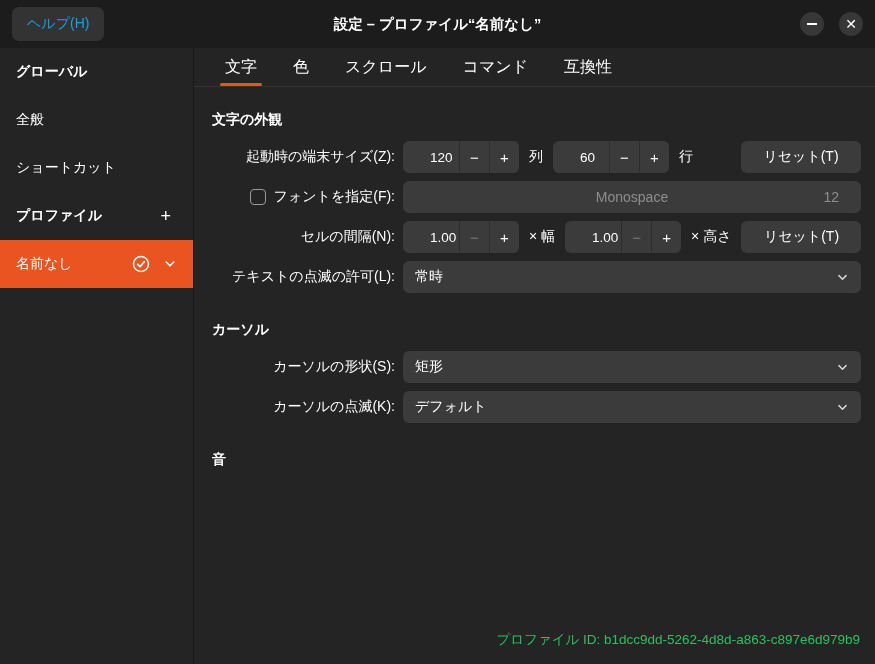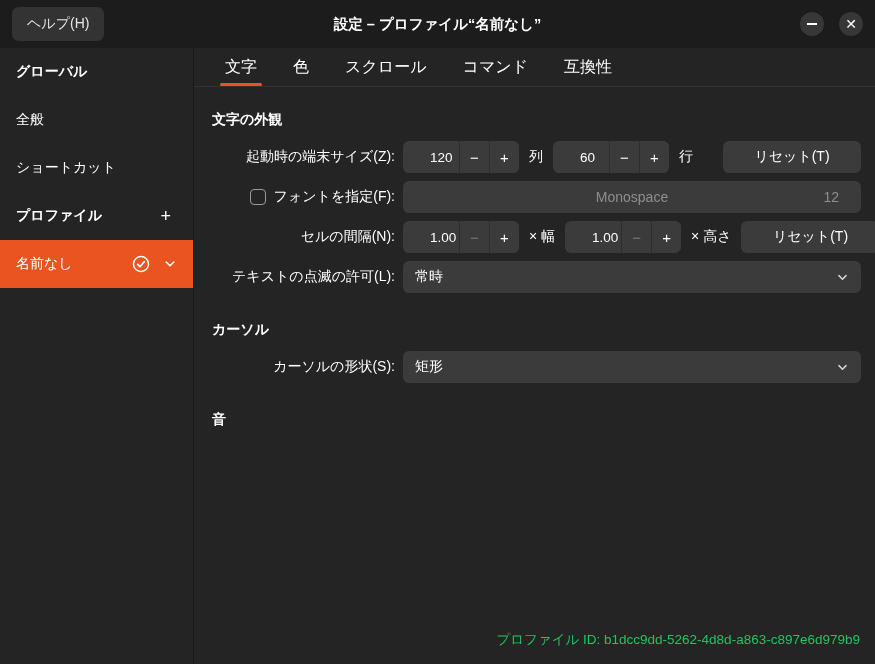--- a/index.html
+++ b/index.html
@@ -14,21 +14,21 @@
   .window { width: 875px; height: 664px; display: flex; flex-direction: column; }
 
   
   .titlebar {
     height: 48px; flex-shrink: 0;
     background: #1c1c1c;
     display: flex; align-items: center;
     padding: 0 12px; position: relative;
   }
   .help-btn {
-    background: #333333; color: #e5e5e5; border: none; border-radius: 7px;
+    background: #333333; color: #0ea5e9; border: none; border-radius: 7px;
     padding: 8px 15px; font-size: 14px; font-family: inherit; cursor: pointer;
     z-index: 2;
   }
   .win-title {
     position: absolute; left: 0; right: 0; text-align: center;
     font-weight: bold; font-size: 14.5px; pointer-events: none;
   }
   .win-controls { margin-left: auto; display: flex; gap: 15px; z-index: 2; }
   .win-btn {
     width: 24px; height: 24px; border-radius: 50%;
@@ -90,21 +90,21 @@
   .spin-btn {
     width: 30px; background: #3b3b3b; border: none; border-left: 1px solid #2d2d2d;
     color: #fff; font-size: 15px; cursor: pointer; font-family: inherit;
     display: flex; align-items: center; justify-content: center; padding: 0;
   }
   .spin-btn.dim { color: #7a7a7a; }
   .unit { margin: 0 10px; font-size: 14px; white-space: nowrap; }
 
   .push-right { margin-left: auto; }
   .reset-btn {
-    height: 32px; width: 138px; background: #3b3b3b; color: #fff; border: none;
+    height: 32px; width: 120px; background: #3b3b3b; color: #fff; border: none;
     border-radius: 6px; font-size: 14px; font-family: inherit; cursor: pointer; flex-shrink: 0;
   }
 
   
   .font-btn {
     flex: 1; height: 32px; background: #3b3b3b; border: none; border-radius: 6px;
     position: relative; display: flex; align-items: center; cursor: pointer;
     color: #8e8e8e; font-family: inherit; font-size: 14px; padding-left: 8px;
   }
   .font-name { position: absolute; left: 0; right: 0; text-align: center; }
@@ -269,20 +269,33 @@
               <span>矩形</span>
               <span class="chev">
                 <svg width="13" height="13" viewBox="0 0 14 14">
                   <path d="M3.2 5 L7 8.8 L10.8 5" fill="none" stroke="#d6d6d6" stroke-width="1.6" stroke-linecap="round" stroke-linejoin="round"></path>
                 </svg>
               </span>
             </button>
           </div>
         </div>
 
+        <div class="row">
+          <div class="row-label">カーソルの点滅(K):</div>
+          <div class="controls">
+            <button class="dropdown">
+              <span>デフォルト</span>
+              <span class="chev">
+                <svg width="13" height="13" viewBox="0 0 14 14">
+                  <path d="M3.2 5 L7 8.8 L10.8 5" fill="none" stroke="#d6d6d6" stroke-width="1.6" stroke-linecap="round" stroke-linejoin="round"></path>
+                </svg>
+              </span>
+            </button>
+          </div>
+        </div>
 
         <div class="section-title gap">音</div>
 
 
       </div>
 
       <div class="footer">プロファイル ID: b1dcc9dd-5262-4d8d-a863-c897e6d979b9</div>
 
     </div>
   </div>

